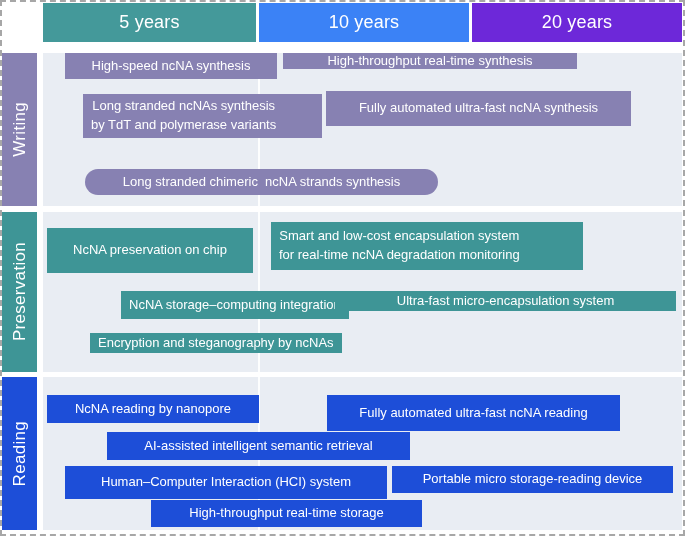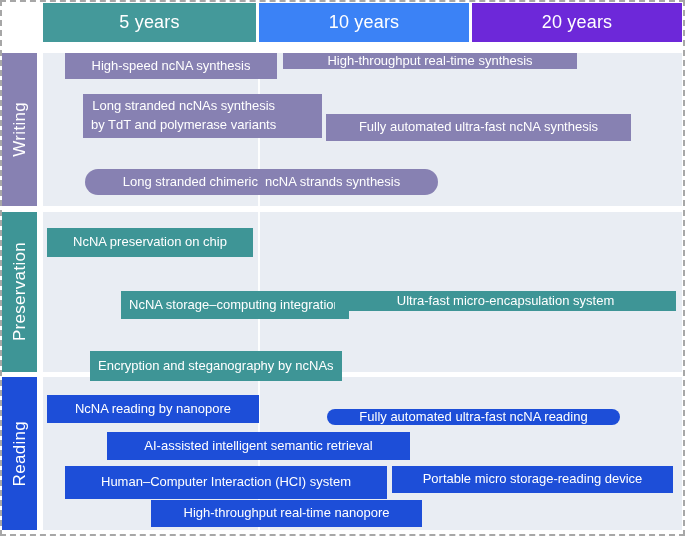--- a/index.html
+++ b/index.html
@@ -65,28 +65,30 @@
     <span class="cat-label">Preservation</span>
   </div>
   <div class="cat-bar c-reading" style="top:377px;height:153px;">
     <span class="cat-label">Reading</span>
   </div>
 
   <div class="box c-writing" style="left:65px;top:53px;min-width:212px;height:26px;">High-speed ncNA synthesis</div>
   <div class="box c-writing" style="left:283px;top:53px;min-width:294px;height:14px;">High-throughput real-time synthesis</div>
   <div class="box c-writing two-line" style="left:83px;top:94px;min-width:239px;height:44px;">Long stranded ncNAs synthesis
 by TdT and polymerase variants</div>
-  <div class="box c-writing" style="left:326px;top:114px;min-width:305px;height:27px;">Fully automated ultra-fast ncNA synthesis</div>
+  <div class="box c-writing" style="left:326px;top:91px;min-width:305px;height:35px;">Fully automated ultra-fast ncNA synthesis</div>
   <div class="box c-writing" style="left:85px;top:169px;min-width:353px;height:26px;border-radius:13px;">Long stranded chimeric  ncNA strands synthesis</div>
 
-  <div class="box c-preservation" style="left:47px;top:228px;min-width:206px;height:29px;">NcNA preservation on chip</div>
+  <div class="box c-preservation" style="left:47px;top:228px;min-width:206px;height:45px;">NcNA preservation on chip</div>
+  <div class="box c-preservation two-line" style="left:271px;top:222px;min-width:312px;height:48px;">Smart and low-cost encapsulation system
+for real-time ncNA degradation monitoring</div>
   <div class="box c-preservation" style="left:121px;top:291px;min-width:207px;height:28px;">NcNA storage–computing integration</div>
   <div class="box c-preservation" style="left:335px;top:291px;min-width:341px;height:20px;">Ultra-fast micro-encapsulation system</div>
-  <div class="box c-preservation" style="left:90px;top:351px;min-width:224px;height:30px;">Encryption and steganography by ncNAs</div>
+  <div class="box c-preservation" style="left:90px;top:333px;min-width:224px;height:20px;">Encryption and steganography by ncNAs</div>
 
   <div class="box c-reading" style="left:47px;top:395px;min-width:212px;height:28px;">NcNA reading by nanopore</div>
-  <div class="box c-reading" style="left:327px;top:409px;min-width:293px;height:16px;border-radius:14px;">Fully automated ultra-fast ncNA reading</div>
+  <div class="box c-reading" style="left:327px;top:395px;min-width:293px;height:36px;">Fully automated ultra-fast ncNA reading</div>
   <div class="box c-reading" style="left:107px;top:432px;min-width:303px;height:28px;">AI-assisted intelligent semantic retrieval</div>
   <div class="box c-reading" style="left:65px;top:466px;min-width:322px;height:33px;">Human–Computer Interaction (HCI) system</div>
   <div class="box c-reading" style="left:392px;top:466px;min-width:281px;height:27px;">Portable micro storage-reading device</div>
-  <div class="box c-reading" style="left:151px;top:500px;min-width:271px;height:27px;">High-throughput real-time nanopore</div>
+  <div class="box c-reading" style="left:151px;top:500px;min-width:271px;height:27px;">High-throughput real-time storage</div>
 
 </div>
 
 </body></html>

